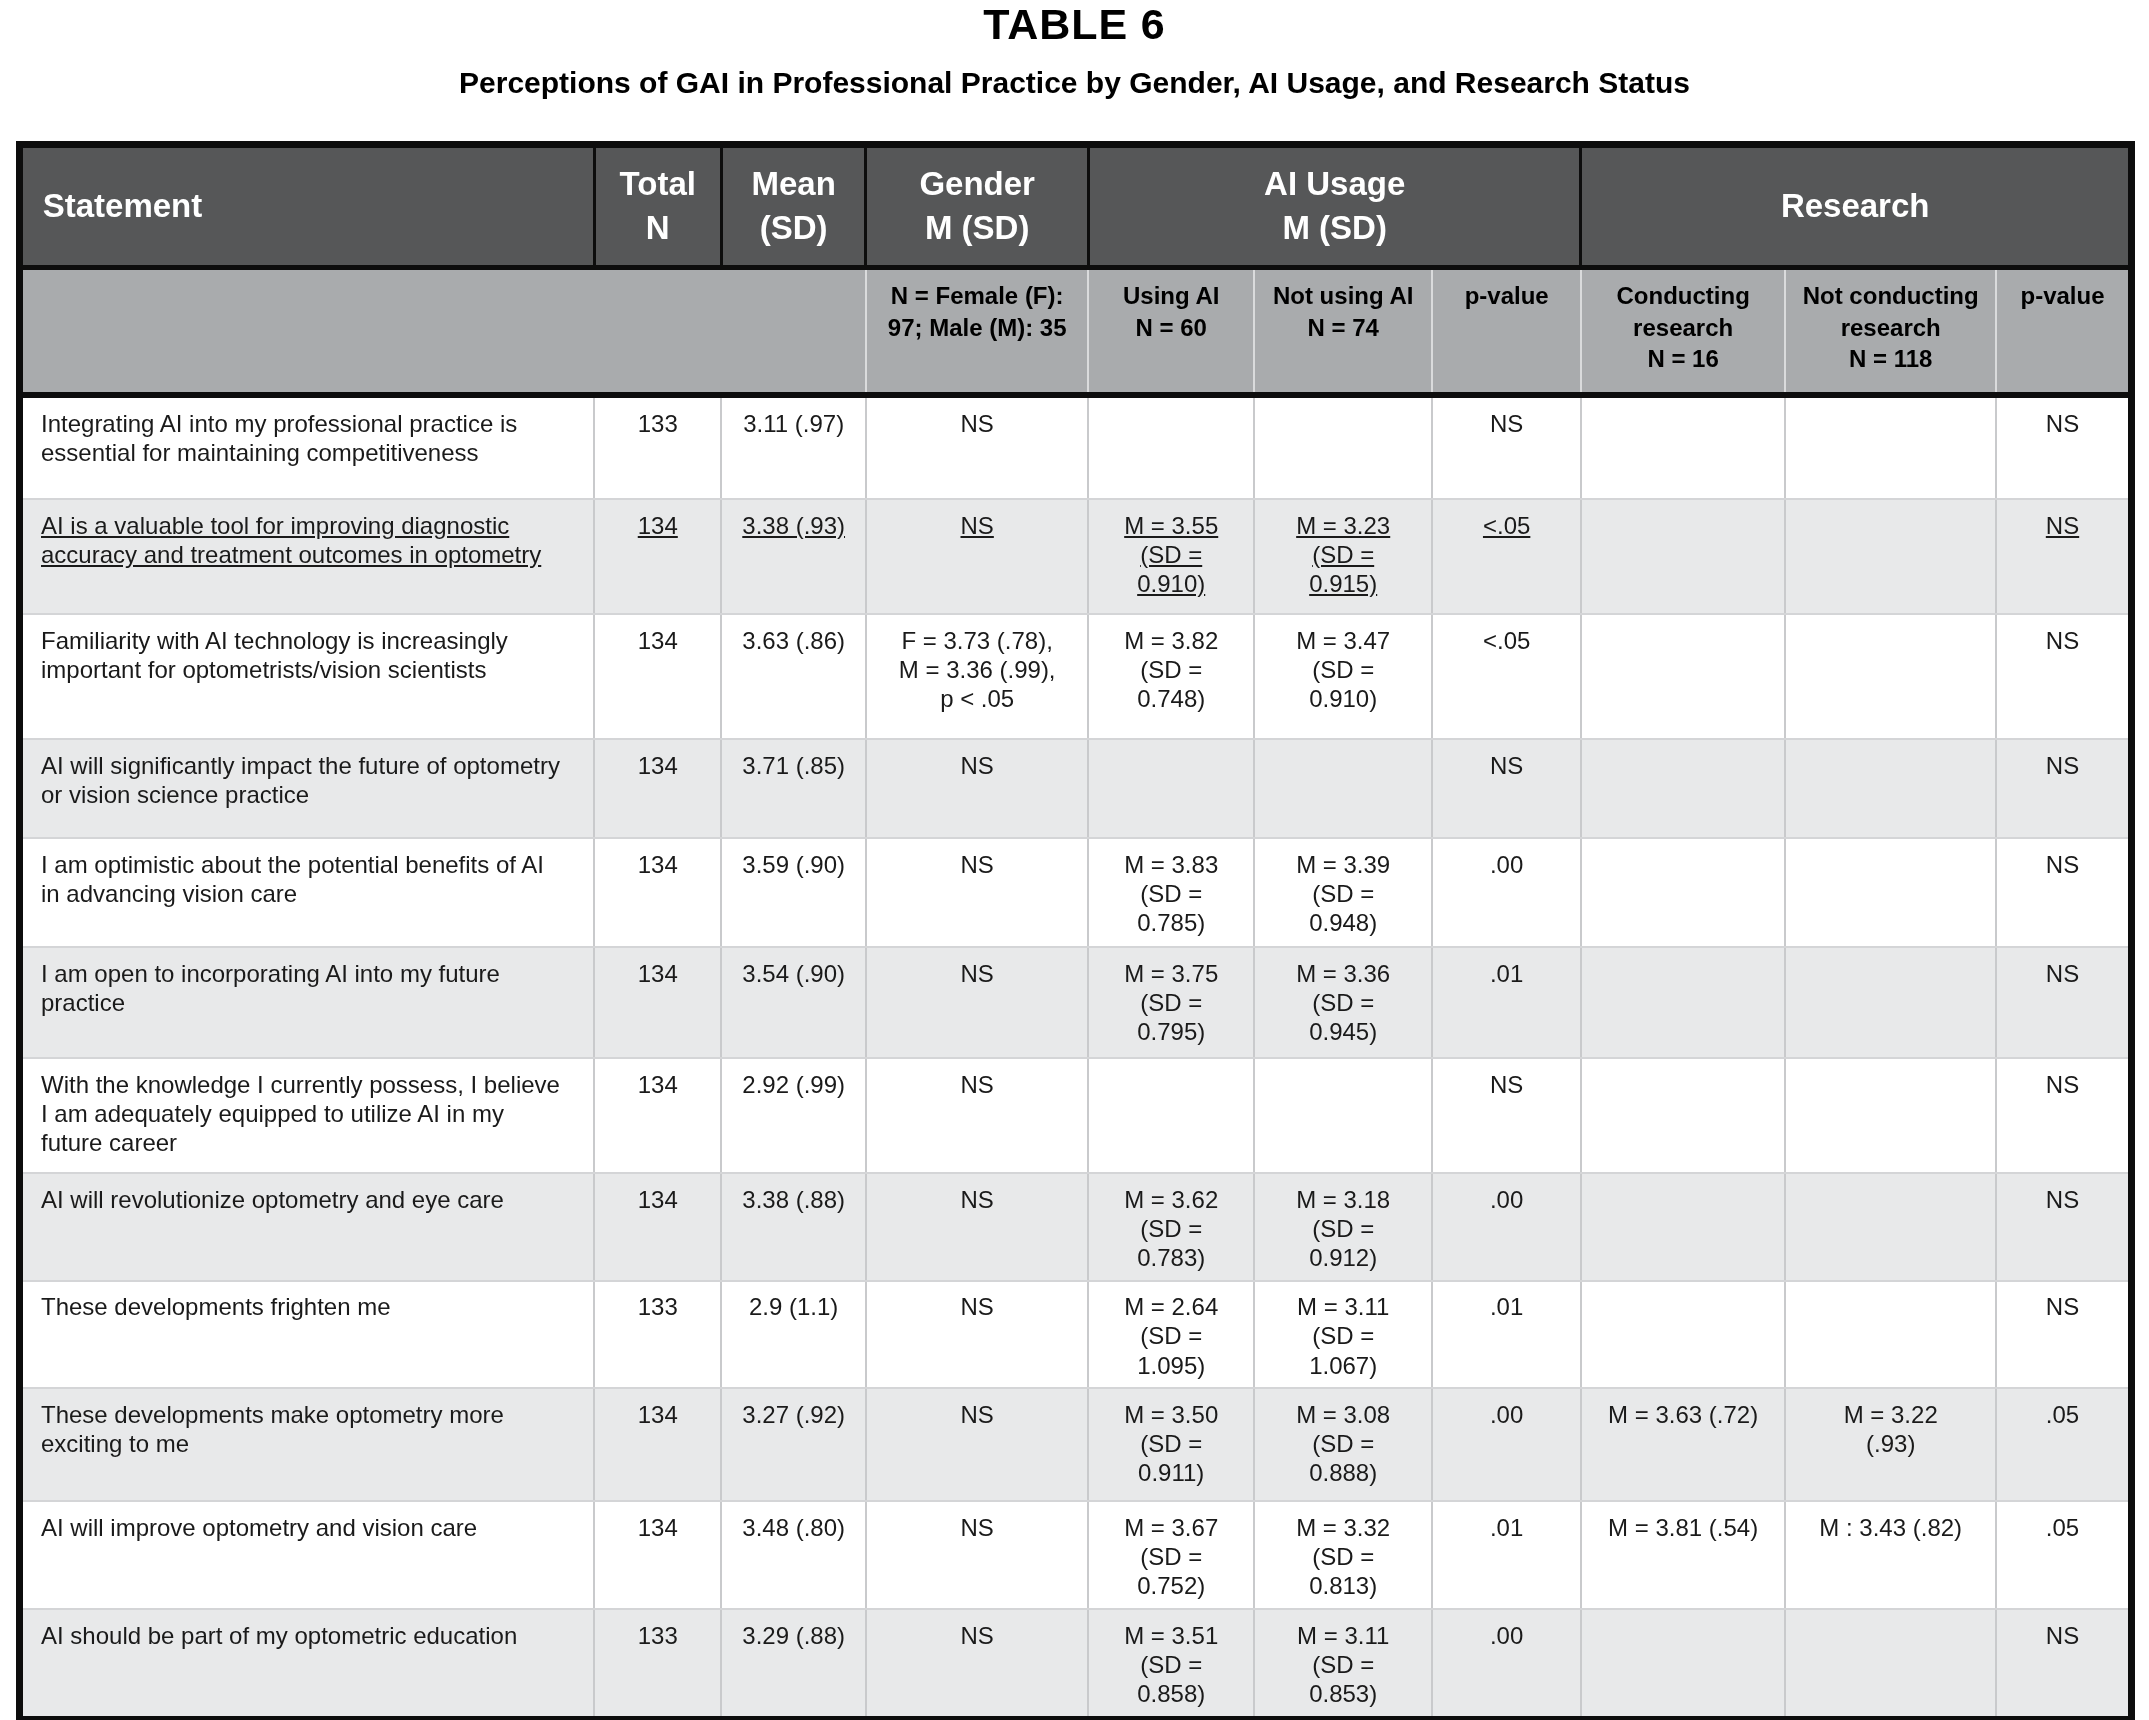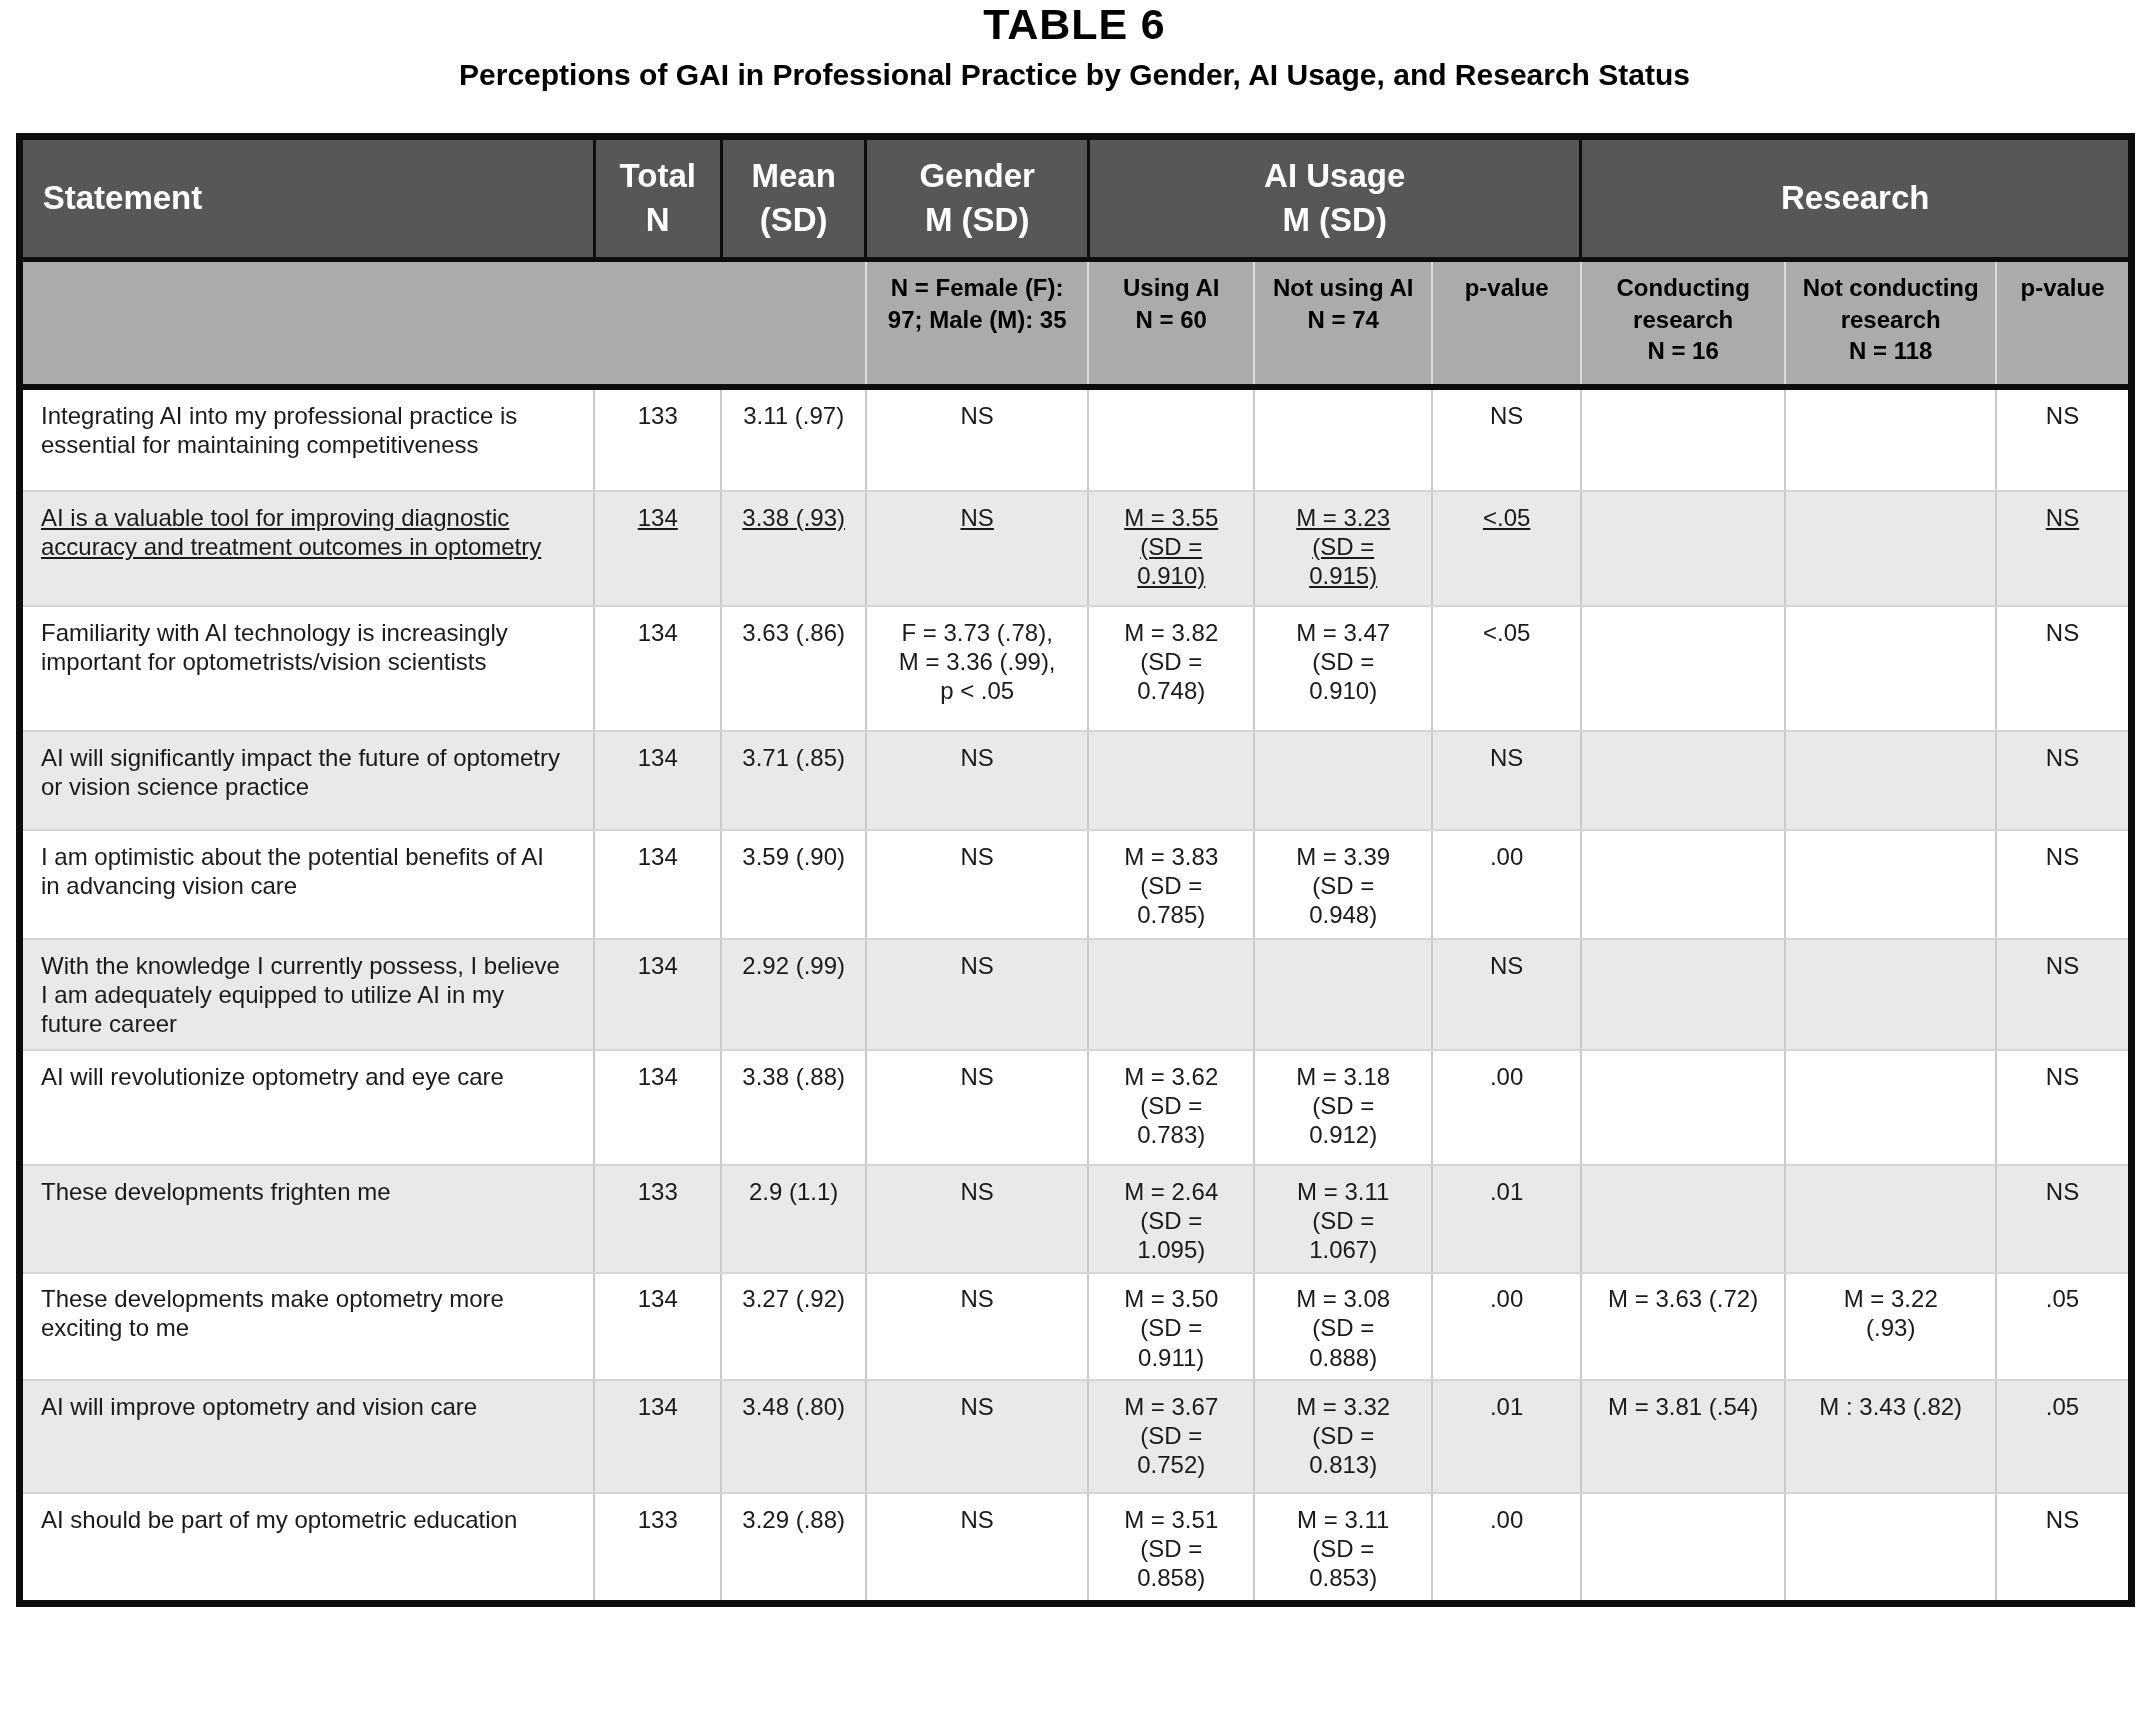--- a/index.html
+++ b/index.html
@@ -17,21 +17,21 @@
     background:#ffffff;
     font-family:"Liberation Sans", sans-serif;
     color:#1a1a1a;
     -webkit-font-smoothing:antialiased;
   }
   .titleblock{ text-align:center; }
   .title{
     font-size:43px; font-weight:bold; letter-spacing:0.9px; color:#000;
   }
   .subtitle{
-    font-size:30px; font-weight:bold; margin-top:9px; color:#000;
+    font-size:30px; font-weight:bold; margin-top:17px; color:#000;
   }
   .tablewrap{ margin:41px 14.3px 0 16px; }
   table{
     width:2119px;
     border-collapse:collapse;
     table-layout:fixed;
     border:7.2px solid var(--border_black);
   }
   col.c-statement{width:573px;}
   col.c-total{width:127px;}
@@ -232,20 +232,36 @@
 0.785)</td>
     <td>M = 3.39
 (SD =
 0.948)</td>
     <td>.00</td>
     <td></td>
     <td></td>
     <td>NS</td>
   </tr>
 
+  <tr>
+    <td class="statement">I am open to incorporating AI into my future practice</td>
+    <td>134</td>
+    <td>3.54 (.90)</td>
+    <td>NS</td>
+    <td>M = 3.75
+(SD =
+0.795)</td>
+    <td>M = 3.36
+(SD =
+0.945)</td>
+    <td>.01</td>
+    <td></td>
+    <td></td>
+    <td>NS</td>
+  </tr>
 
   <tr>
     <td class="statement">With the knowledge I currently possess, I believe I am adequately equipped to utilize AI in my future career</td>
     <td>134</td>
     <td>2.92 (.99)</td>
     <td>NS</td>
     <td></td>
     <td></td>
     <td>NS</td>
     <td></td>

